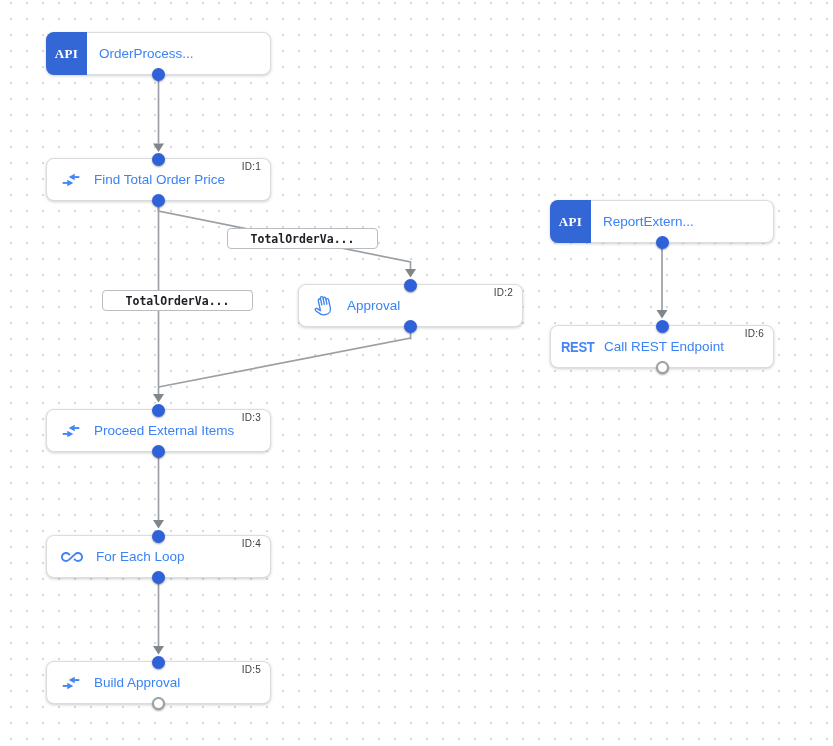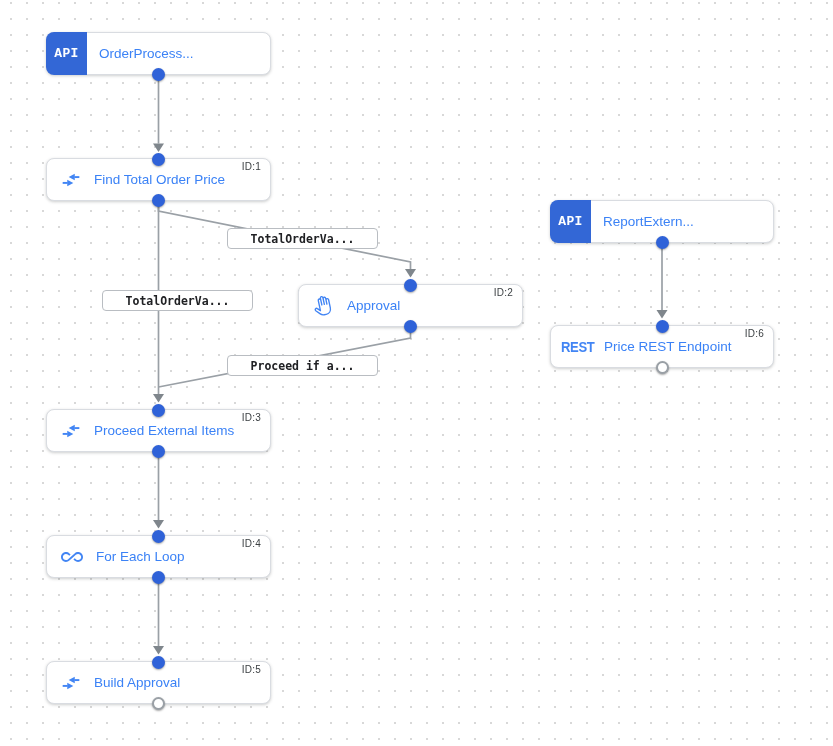--- a/index.html
+++ b/index.html
@@ -22,21 +22,21 @@
   }
   .node-title{font-size:13.5px;font-weight:400;color:#3b82f6;white-space:nowrap;}
   .node-id{
     position:absolute;top:2px;right:9px;
     font-size:10px;color:#3c4043;letter-spacing:.2px;padding-left:16px;
   }
   .badge{
     width:41px;height:43px;margin:-1px 0 -1px -1px;flex:0 0 auto;
     background:#3367d6;border-radius:8px 0 0 8px;
     display:flex;align-items:center;justify-content:center;
-    color:#fff;font-family:Liberation Mono, monospace;
+    color:#fff;font-family:Liberation Serif, serif;
     font-weight:700;font-size:13px;letter-spacing:.3px;
   }
   .badge + .node-title{margin-left:12px;}
   .icon-box{flex:0 0 auto;margin-left:14px;display:flex;align-items:center;}
   .icon-box + .node-title{margin-left:13px;}
   .rest-word{
     flex:0 0 auto;margin-left:10px;color:#4285f4;font-weight:700;font-size:14.5px;
     letter-spacing:-.4px;transform:scaleX(.9);transform-origin:left center;
   }
   .rest-word + .node-title{margin-left:6px;}
@@ -178,23 +178,22 @@
   </div>
 
   <div class="node" id="n-reportextern">
     <div class="badge">API</div>
     <div class="node-title">ReportExtern...</div>
     <div class="port out"></div>
   </div>
 
   <div class="node" id="n-callrest">
     <div class="rest-word">REST</div>
-    <div class="node-title">Price REST Endpoint</div>
+    <div class="node-title">Call REST Endpoint</div>
     <div class="node-id">ID:6</div>
     <div class="port in"></div>
     <div class="port out open"></div>
   </div>
 
   <div class="edge-label" id="el-1">TotalOrderVa...</div>
   <div class="edge-label" id="el-2">TotalOrderVa...</div>
-  <div class="edge-label" id="el-3">Proceed if a...</div>
 
 </div>
 
 </body></html>

